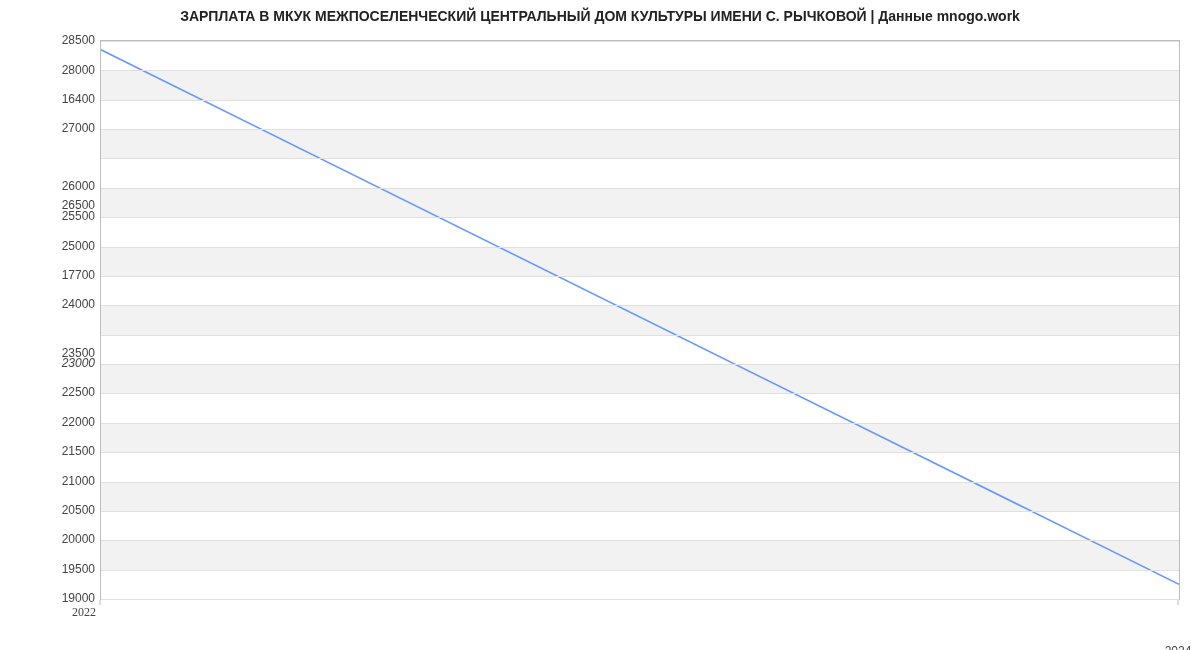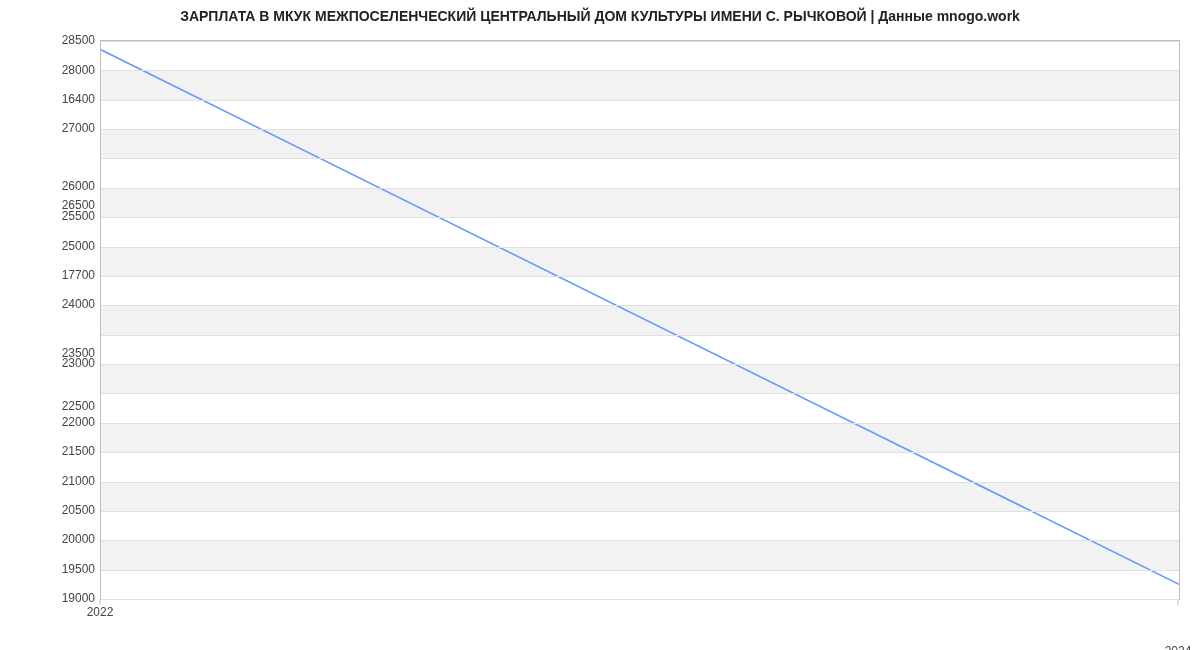--- a/index.html
+++ b/index.html
@@ -118,30 +118,30 @@
       <div class="grid-line" style="top: 29.3684px;"></div>
       <div class="grid-line" style="top: 0px;"></div>
     </div>
 <div class="y-tick" style="top: 598px;">19000</div>
     <div class="y-tick" style="top: 568.632px;">19500</div>
     <div class="y-tick" style="top: 539.263px;">20000</div>
     <div class="y-tick" style="top: 509.895px;">20500</div>
     <div class="y-tick" style="top: 480.526px;">21000</div>
     <div class="y-tick" style="top: 451.158px;">21500</div>
     <div class="y-tick" style="top: 421.789px;">22000</div>
-    <div class="y-tick" style="top: 392.421px; margin-top: 14px;">22500</div>
-    <div class="y-tick" style="top: 363.053px;">23000</div>
+    <div class="y-tick" style="top: 392.421px;">22500</div>
+    <div class="y-tick" style="top: 363.053px; font-style: italic;">23000</div>
     <div class="y-tick" style="top: 353px;">23500</div>
     <div class="y-tick" style="top: 304.316px;">24000</div>
     <div class="y-tick" style="top: 274.947px;">17700</div>
     <div class="y-tick" style="top: 245.579px;">25000</div>
     <div class="y-tick" style="top: 216.211px;">25500</div>
     <div class="y-tick" style="top: 186px;">26000</div>
     <div class="y-tick" style="top: 157.474px; margin-top: 48px;">26500</div>
     <div class="y-tick" style="top: 128.105px;">27000</div>
     <div class="y-tick" style="top: 98.7368px;">16400</div>
     <div class="y-tick" style="top: 70px;">28000</div>
     <div class="y-tick" style="top: 40px;">28500</div>
     <div class="x-tick-mark" style="left: 100px;"></div>
-    <div class="x-tick" style="left: 100px;">2022</div>
+    <div class="x-tick" style="left: 84px; font-family: Liberation Serif, serif;">2022</div>
     <div class="x-tick-mark" style="left: 1178px;"></div>
     <div class="x-tick" style="left: 1178px; margin-top: 39px;">2024</div>
   </div>
 
 </body></html>

